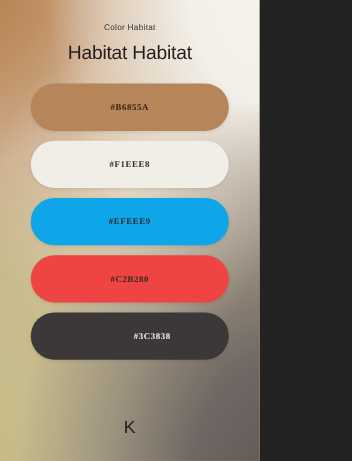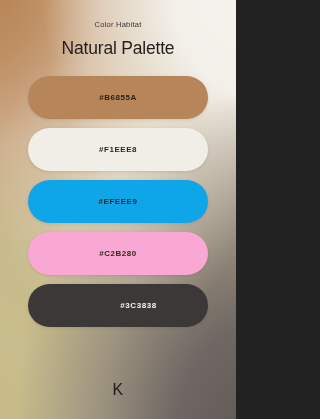--- a/index.html
+++ b/index.html
@@ -94,20 +94,21 @@
     flex-direction: column;
     gap: 9px;
   }
   .swatch {
     height: 43px;
     border-radius: 999px;
     display: flex;
     align-items: center;
     justify-content: center;
     box-shadow: 0 1px 3px rgba(60,48,38,0.13);
+    font-family: Liberation Serif, serif;
   }
   .swatch-label {
     font-size: 8px;
     letter-spacing: 0.55px;
     font-weight: 700;
     line-height: 1;
   }
 
   #footer {
     position: absolute;
@@ -132,34 +133,34 @@
   <div class="bg-layer" id="bg-tl"></div>
   <div class="bg-layer" id="bg-tr"></div>
   <div class="bg-layer" id="bg-bl"></div>
   <div class="bg-layer" id="bg-br"></div>
   <div class="bg-layer" id="bg-mid"></div>
 
   <div id="content">
 
     <div id="header">
       <p id="eyebrow">Color Habitat</p>
-      <h1 id="title">Natural Palette</h1>
+      <h1 id="title">Habitat Habitat</h1>
     </div>
 
     <div id="swatches">
         <div class="swatch" style="background: rgb(182, 133, 90);">
           <span class="swatch-label" style="color: rgb(46, 35, 24);">#B6855A</span>
         </div>
         <div class="swatch" style="background: rgb(241, 238, 232);">
           <span class="swatch-label" style="color: rgb(43, 40, 37);">#F1EEE8</span>
         </div>
         <div class="swatch" style="background: #0ea5e9;">
           <span class="swatch-label" style="color: rgb(43, 40, 37);">#EFEEE9</span>
         </div>
-        <div class="swatch" style="background: #f9a8d4;">
+        <div class="swatch" style="background: #ef4444;">
           <span class="swatch-label" style="color: rgb(46, 42, 24);">#C2B280</span>
         </div>
         <div class="swatch" style="background: rgb(60, 56, 56);">
           <span class="swatch-label" style="color: rgb(244, 242, 240); padding-left: 41px;">#3C3838</span>
         </div>
       </div>
 
     <div id="footer">
       <span id="monogram">K</span>
     </div>

